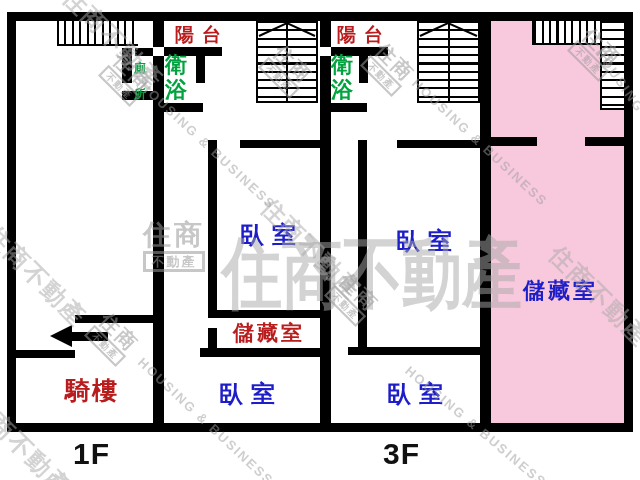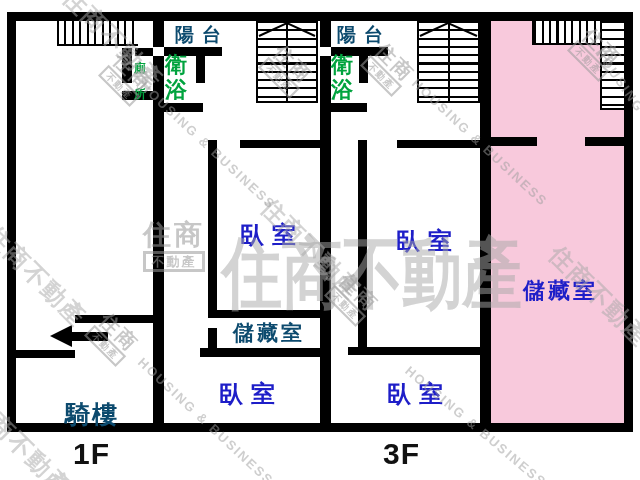--- a/index.html
+++ b/index.html
@@ -8,21 +8,21 @@
   .abs{position:absolute;}
   .w{position:absolute;background:#000;display:block;}
   .pink{position:absolute;background:#f8c9dc;}
   
   .stairs{position:absolute;background:#fff;box-sizing:border-box;}
   .hatch-v{background-image:repeating-linear-gradient(90deg,#000 0 2px,transparent 2px 7.5px);}
   .hatch-h{background-image:repeating-linear-gradient(180deg,#000 0 2px,transparent 2px 8.3px);}
   .stairs .mid{position:absolute;left:50%;top:0;width:2px;height:100%;background:#000;margin-left:-1px;}
   .stairs svg{position:absolute;left:0;top:0;}
   
-  .t{position:absolute;color:#0c4a6e;font-weight:bold;white-space:nowrap;}
+  .t{position:absolute;color:#b91c1c;font-weight:bold;white-space:nowrap;}
   .vt{position:absolute;font-weight:bold;word-break:break-all;overflow-wrap:anywhere;white-space:normal;}
   .green{color:#00a33e;}
   .blue{color:#1e1ec8;}
   .red{color:#e32119;}
   .floorlbl{font-size:30px;letter-spacing:1px;color:#111;}
   
   .wm{position:absolute;color:#a8a8a8;opacity:.5;font-weight:bold;white-space:nowrap;pointer-events:none;}
   .wm-big{font-size:60px;letter-spacing:0;transform:scaleY(1.3);transform-origin:top left;}
   .wm-slogan{font-size:13px;letter-spacing:2px;color:#9e9e9e;}
   .wm-run{font-size:24px;letter-spacing:2px;}
@@ -91,21 +91,21 @@
     <i class="mid"></i>
     <svg width="59" height="16" viewBox="0 0 59 16">
       <polyline points="1,15 29,2 58,15" fill="none" stroke="#000" stroke-width="2"></polyline>
     </svg>
   </div>
 
   <div class="stairs hatch-v" style="left:532px;top:21px;width:68px;height:24px;border-bottom:2px solid #000;border-left:2px solid #000;"></div>
   <div class="stairs hatch-h" style="left:600px;top:21px;width:24px;height:89px;border-bottom:2px solid #000;border-left:2px solid #000;"></div>
 
   <div class="vt green" style="left:134px;top:55px;width:22px;font-size:12px;line-height:26px;">廁所</div>
-  <div class="t" style="left:65px;top:398px;font-size:25px;letter-spacing:2px;">騎樓</div>
+  <div class="t" style="left:65px;top:374px;font-size:25px;letter-spacing:2px;">騎樓</div>
 
   <div class="t" style="left:175px;top:22px;font-size:19px;letter-spacing:8px;">陽台</div>
   <div class="vt green" style="left:165px;top:52px;width:24px;font-size:22px;line-height:25px;">衛浴</div>
   <div class="t blue" style="left:240px;top:219px;font-size:24px;letter-spacing:8px;">臥室</div>
   <div class="t" style="left:233px;top:319px;font-size:21px;letter-spacing:3px;">儲藏室</div>
   <div class="t blue" style="left:219px;top:378px;font-size:24px;letter-spacing:8px;">臥室</div>
 
   <div class="t" style="left:337px;top:22px;font-size:19px;letter-spacing:8px;">陽台</div>
   <div class="vt green" style="left:331px;top:52px;width:24px;font-size:22px;line-height:25px;">衛浴</div>
   <div class="t blue" style="left:396px;top:225px;font-size:24px;letter-spacing:8px;">臥室</div>

